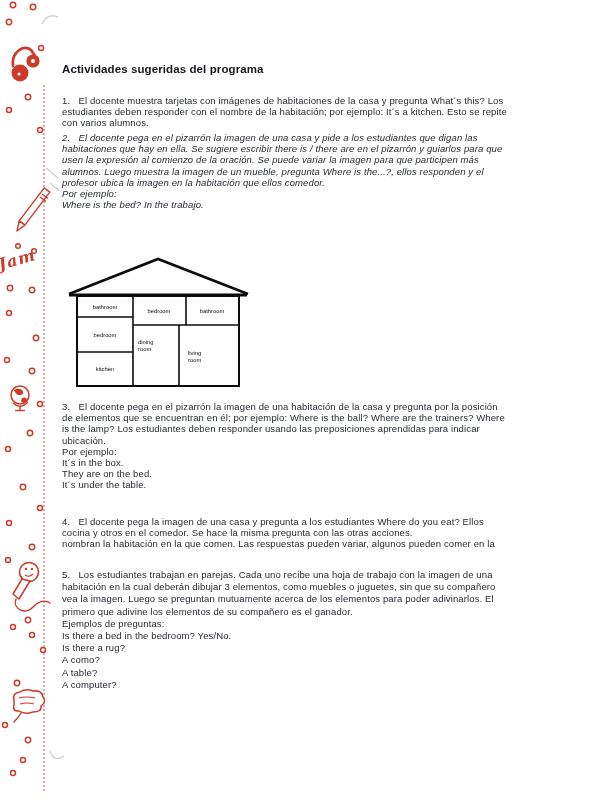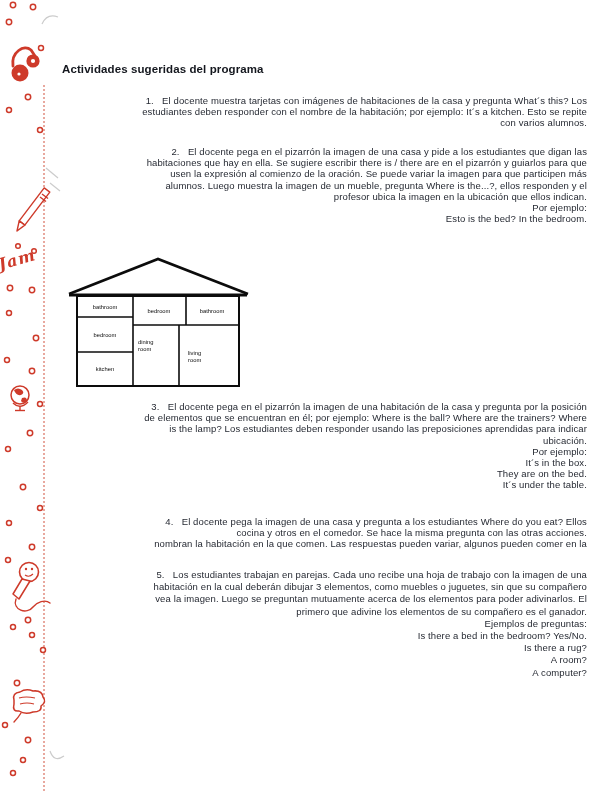--- a/index.html
+++ b/index.html
@@ -10,21 +10,21 @@
                border-left:2px dotted #e8a89e;z-index:1;}
   .doodle{position:absolute;z-index:2;}
   .jam{position:absolute;left:-2px;top:250px;z-index:2;color:#ce3a2a;
        font-family:"DejaVu Serif",serif;font-style:italic;font-weight:bold;
        font-size:16px;transform:rotate(-16deg);letter-spacing:1px;}
   
   .content{position:absolute;left:0;top:0;width:600px;height:784px;}
   .title{position:absolute;left:62px;top:63px;font-size:11.5px;font-weight:bold;
          color:#14171e;letter-spacing:0.1px;}
   .para{position:absolute;left:62px;width:525px;font-size:9.5px;line-height:11.2px;
-        letter-spacing:0.12px;color:#262a33;text-align:right;}
+        letter-spacing:0.12px;color:#262a33;}
   .para div{white-space:pre-wrap;}
   .para.wide{line-height:12.2px;}
   .house-svg{position:absolute;left:62px;top:250px;}
   .house-svg text{font-family:"Liberation Sans","DejaVu Sans",sans-serif;
                   font-size:5.8px;fill:#0c0c0c;}
 </style>
 </head>
 <body>
 
 <div class="page">
@@ -121,28 +121,28 @@
 
   <div class="content">
 
     <div class="title">Actividades sugeridas del programa</div>
 
     <div class="para" style="top:95px;">
         <div>1.   El docente muestra tarjetas con imágenes de habitaciones de la casa y pregunta What´s this? Los</div>
         <div>estudiantes deben responder con el nombre de la habitación; por ejemplo: It´s a kitchen. Esto se repite</div>
         <div>con varios alumnos.</div>
       </div>
-    <div class="para" style="top:146px;">
+    <div class="para" style="top:132px;font-style:italic;">
         <div>2.   El docente pega en el pizarrón la imagen de una casa y pide a los estudiantes que digan las</div>
         <div>habitaciones que hay en ella. Se sugiere escribir there is / there are en el pizarrón y guiarlos para que</div>
         <div>usen la expresión al comienzo de la oración. Se puede variar la imagen para que participen más</div>
         <div>alumnos. Luego muestra la imagen de un mueble, pregunta Where is the...?, ellos responden y el</div>
-        <div>profesor ubica la imagen en la ubicación que ellos indican.</div>
+        <div>profesor ubica la imagen en la habitación que ellos comedor.</div>
         <div>Por ejemplo:</div>
-        <div>Esto is the bed? In the bedroom.</div>
+        <div>Where is the bed? In the trabajo.</div>
       </div>
 
     <svg class="house-svg" width="190" height="140" viewBox="0 0 190 140">
       <g stroke="#0c0c0c" fill="none">
         <path d="M7,44 L96,9 L186,44" stroke-width="2.6"></path>
         <path d="M7,45 H185" stroke-width="3"></path>
         <rect x="15" y="46" width="162" height="90" stroke-width="2"></rect>
         <line x1="71" y1="46" x2="71" y2="136" stroke-width="1.6"></line>
         <line x1="15" y1="67" x2="71" y2="67" stroke-width="1.6"></line>
         <line x1="15" y1="102" x2="71" y2="102" stroke-width="1.6"></line>
@@ -177,18 +177,19 @@
         <div>nombran la habitación en la que comen. Las respuestas pueden variar, algunos pueden comer en la</div>
       </div>
     <div class="para wide" style="top:569px;">
         <div>5.   Los estudiantes trabajan en parejas. Cada uno recibe una hoja de trabajo con la imagen de una</div>
         <div>habitación en la cual deberán dibujar 3 elementos, como muebles o juguetes, sin que su compañero</div>
         <div>vea la imagen. Luego se preguntan mutuamente acerca de los elementos para poder adivinarlos. El</div>
         <div>primero que adivine los elementos de su compañero es el ganador.</div>
         <div>Ejemplos de preguntas:</div>
         <div>Is there a bed in the bedroom? Yes/No.</div>
         <div>Is there a rug?</div>
-        <div>A room?</div>
+        <div>A como?</div>
+        <div>A table?</div>
         <div>A computer?</div>
       </div>
 
   </div>
 </div>
 
 </body></html>

